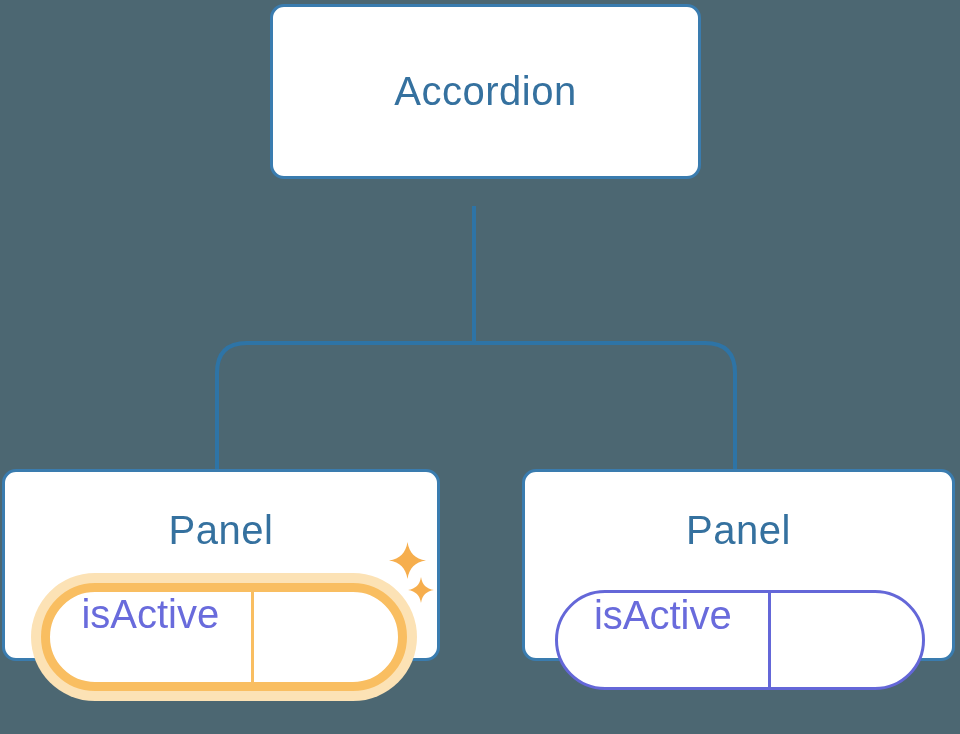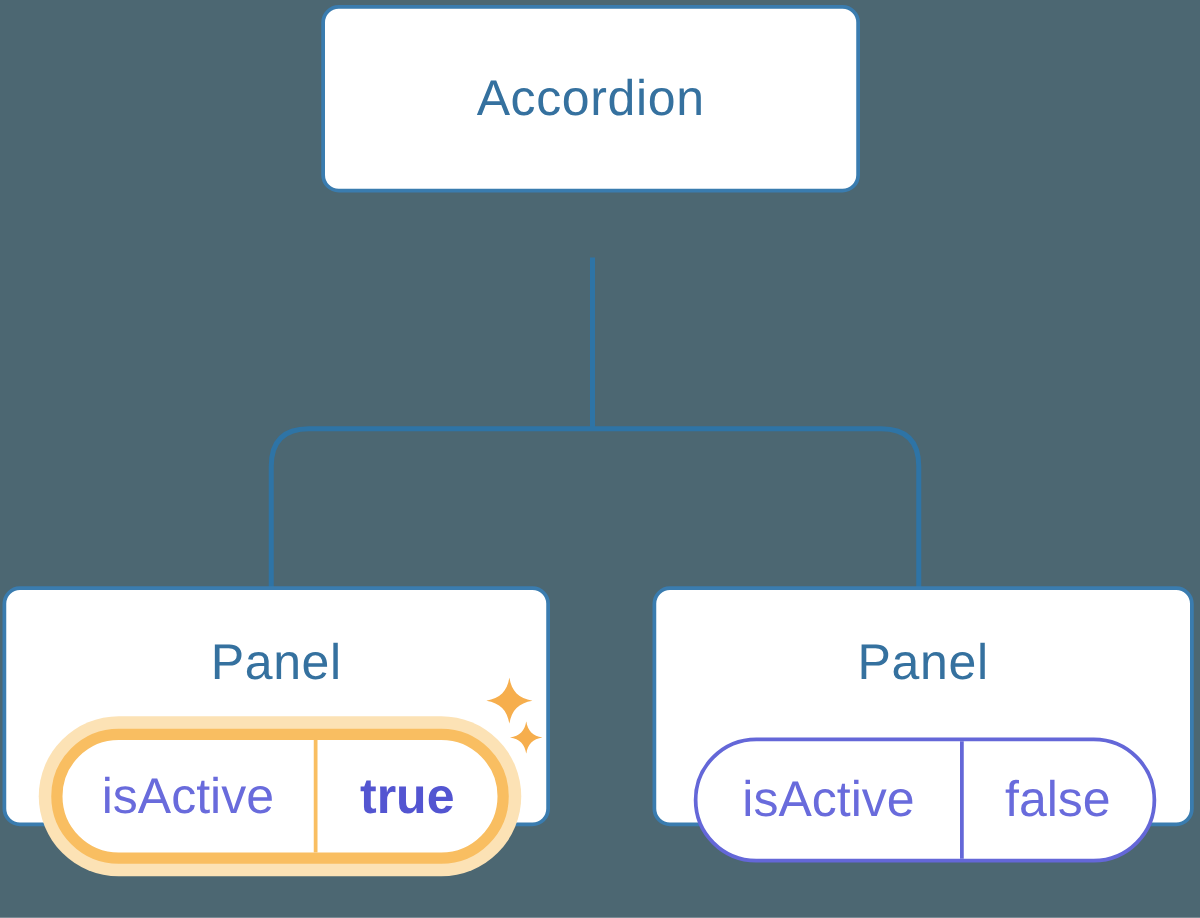--- a/index.html
+++ b/index.html
@@ -17,22 +17,22 @@
     width: 960px; height: 734px;
   }
   .node {
     position: absolute;
     background: #FFFFFF;
     border: 3px solid #3A7CAF;
     border-radius: 14px;
     box-sizing: border-box;
   }
   .root-node {
-    left: 257px; top: 4px;
-    width: 431px; height: 150px;
+    left: 270px; top: 4px;
+    width: 431px; height: 175px;
     display: flex;
     align-items: center;
     justify-content: center;
   }
   .node-label {
     font-size: 40px;
     color: #35719F;
     letter-spacing: 0.5px;
   }
   .panel { top: 469px; height: 192px; }
@@ -46,21 +46,21 @@
     letter-spacing: 0.5px;
   }
   .pill {
     position: absolute;
     display: flex;
     box-sizing: border-box;
     background: #FFFFFF;
   }
   .pill-cell {
     display: flex;
-    align-items: center;
+    align-items: flex-start;
     justify-content: center;
     font-size: 40px;
     color: #696BDC;
     box-sizing: border-box;
   }
   .pill-active {
     left: 36px; top: 111px;
     width: 366px; height: 108px;
     border: 9px solid #F9BE61;
     border-radius: 60px;
@@ -96,39 +96,33 @@
     <span class="node-label">Accordion</span>
   </div>
 
   <div class="node panel panel-left">
     <div class="panel-title">Panel</div>
 
     <div class="pill pill-active">
       <div class="pill-cell cell-key">
         <span>isActive</span>
       </div>
-      <div class="pill-cell cell-val">
-        <span>true</span>
-      </div>
     </div>
 
     <svg class="sparkle sparkle-large" viewBox="0 0 100 100" xmlns="http://www.w3.org/2000/svg" aria-hidden="true">
       <path d="M50 0 C55 30 70 45 100 50 C70 55 55 70 50 100 C45 70 30 55 0 50 C30 45 45 30 50 0 Z" fill="#F6AE4D"></path>
     </svg>
     <svg class="sparkle sparkle-small" viewBox="0 0 100 100" xmlns="http://www.w3.org/2000/svg" aria-hidden="true">
       <path d="M50 0 C55 30 70 45 100 50 C70 55 55 70 50 100 C45 70 30 55 0 50 C30 45 45 30 50 0 Z" fill="#F6AE4D"></path>
     </svg>
   </div>
 
   <div class="node panel panel-right">
     <div class="panel-title">Panel</div>
 
     <div class="pill pill-inactive">
       <div class="pill-cell cell-key">
         <span>isActive</span>
       </div>
-      <div class="pill-cell cell-val">
-        <span>false</span>
-      </div>
     </div>
   </div>
 
 </div>
 
 </body></html>

